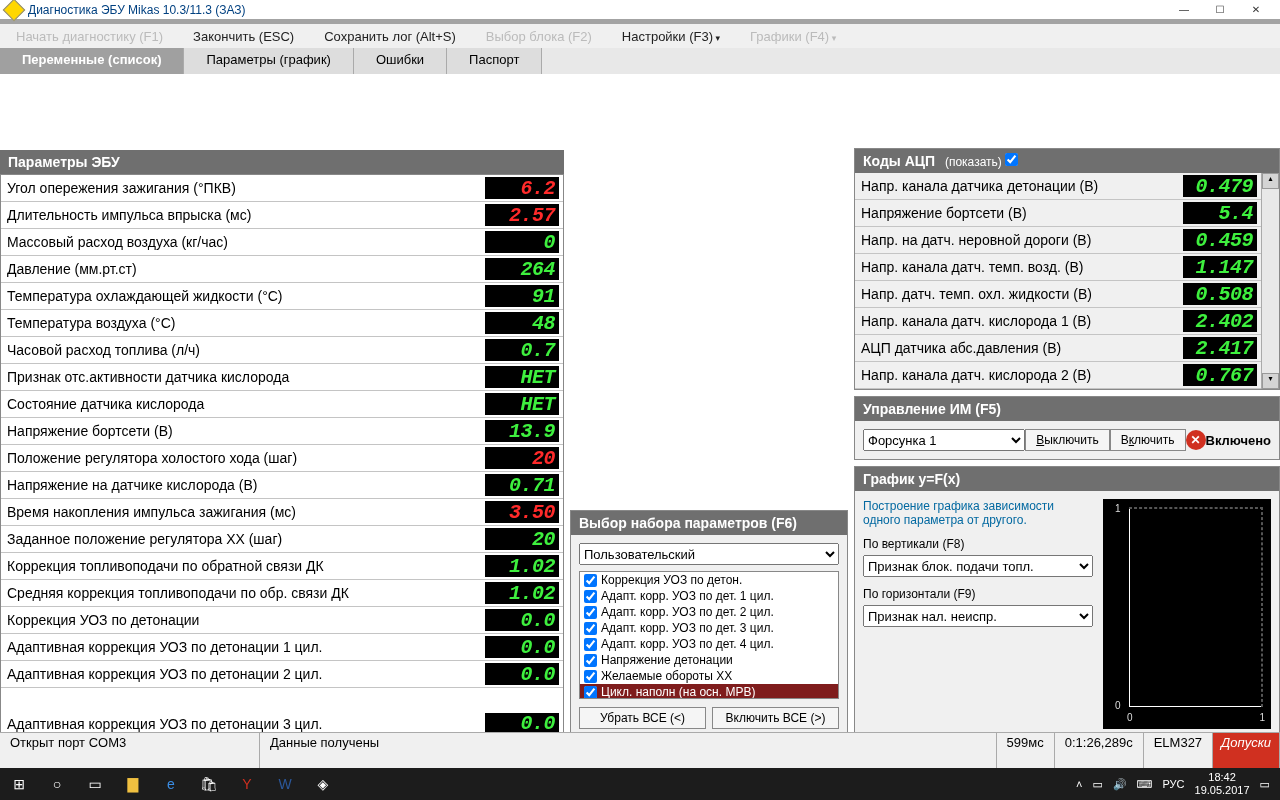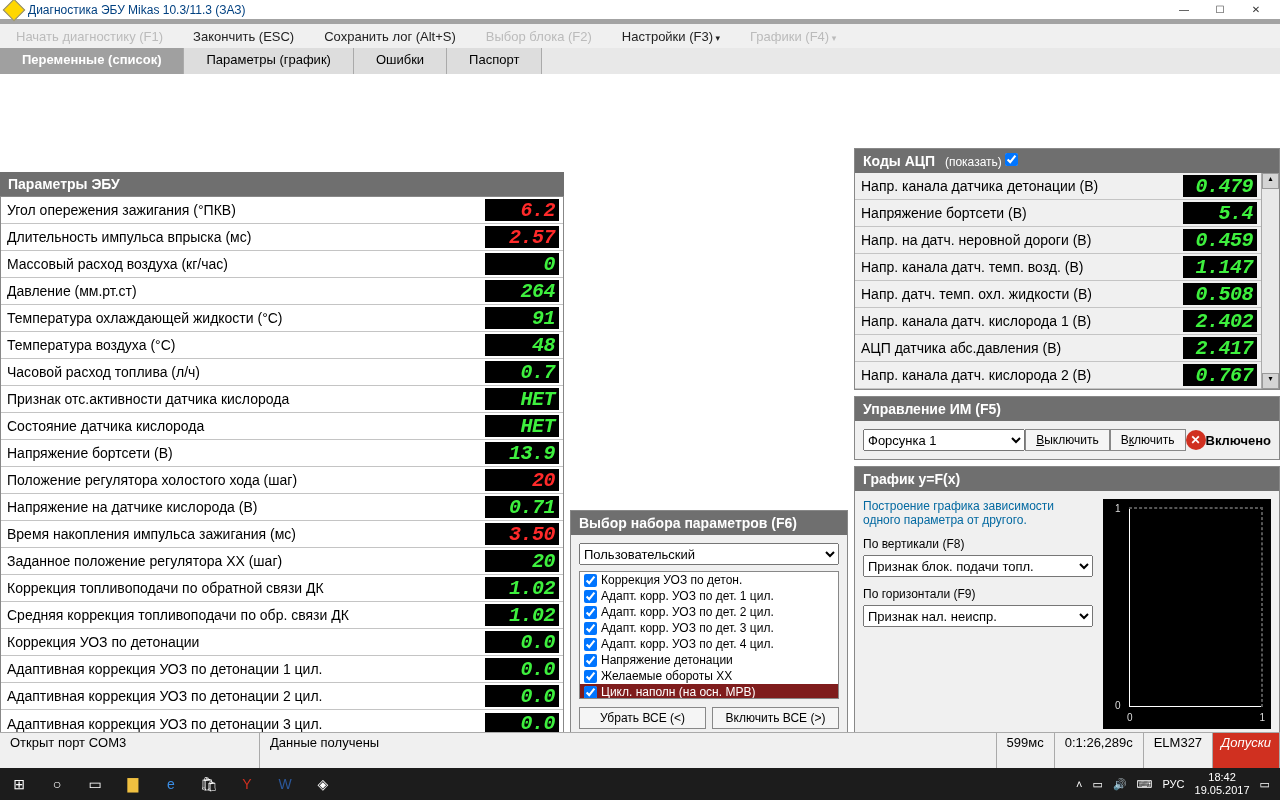--- a/index.html
+++ b/index.html
@@ -20,21 +20,21 @@
 .tabbar .tab { padding: 4px 22px; border-right: 1px solid #aaa; background:#ddd; font-size:13px;}
 .tabbar .tab.active { background:#a0a0a0; color:#fff; font-weight:bold;}
 
 .content { display:flex; gap: 6px; height: 664px; align-items: flex-end; }
 
 .left-col { width: 564px; display:flex; flex-direction:column; }
 .panel-header { background: #6f6f6f; color: #fff; font-weight: bold; font-size: 14px; padding: 4px 8px; }
 .show-chk { margin-left: 6px; font-weight:normal; font-size:12px;}
 .param-table { flex:1; border:1px solid #888; overflow-y: scroll; background:#fff; position:relative;}
 .param-row { display:flex; align-items:center; border-bottom:1px solid #c4c4c4; height:27px;}
-.param-row:last-child { border-bottom:none; }
+.param-row:last-child { border-bottom:none;margin-top:22px; }
 .param-label { flex:1; padding: 4px 6px; font-size: 14px; color:#000; white-space:nowrap; overflow:hidden;}
 .param-value { width: 74px; height: 22px; background:#000; font-family:'Courier New',monospace; font-size:20px; font-weight:bold; font-style:italic; text-align:right; padding:0 4px; display:flex; align-items:center; justify-content:flex-end; margin-right: 4px; letter-spacing:-0.5px;}
 .param-value.green { color:#3ef03e; }
 .param-value.red { color:#ff2a2a; }
 
 .mid-col { width: 278px; display:flex; flex-direction:column; gap:6px; }
 .right-col { flex:1; display:flex; flex-direction:column; gap:6px; }
 
 .panel { border:1px solid #888; background:#f0f0f0; }
 .panel .body { padding: 8px; }

